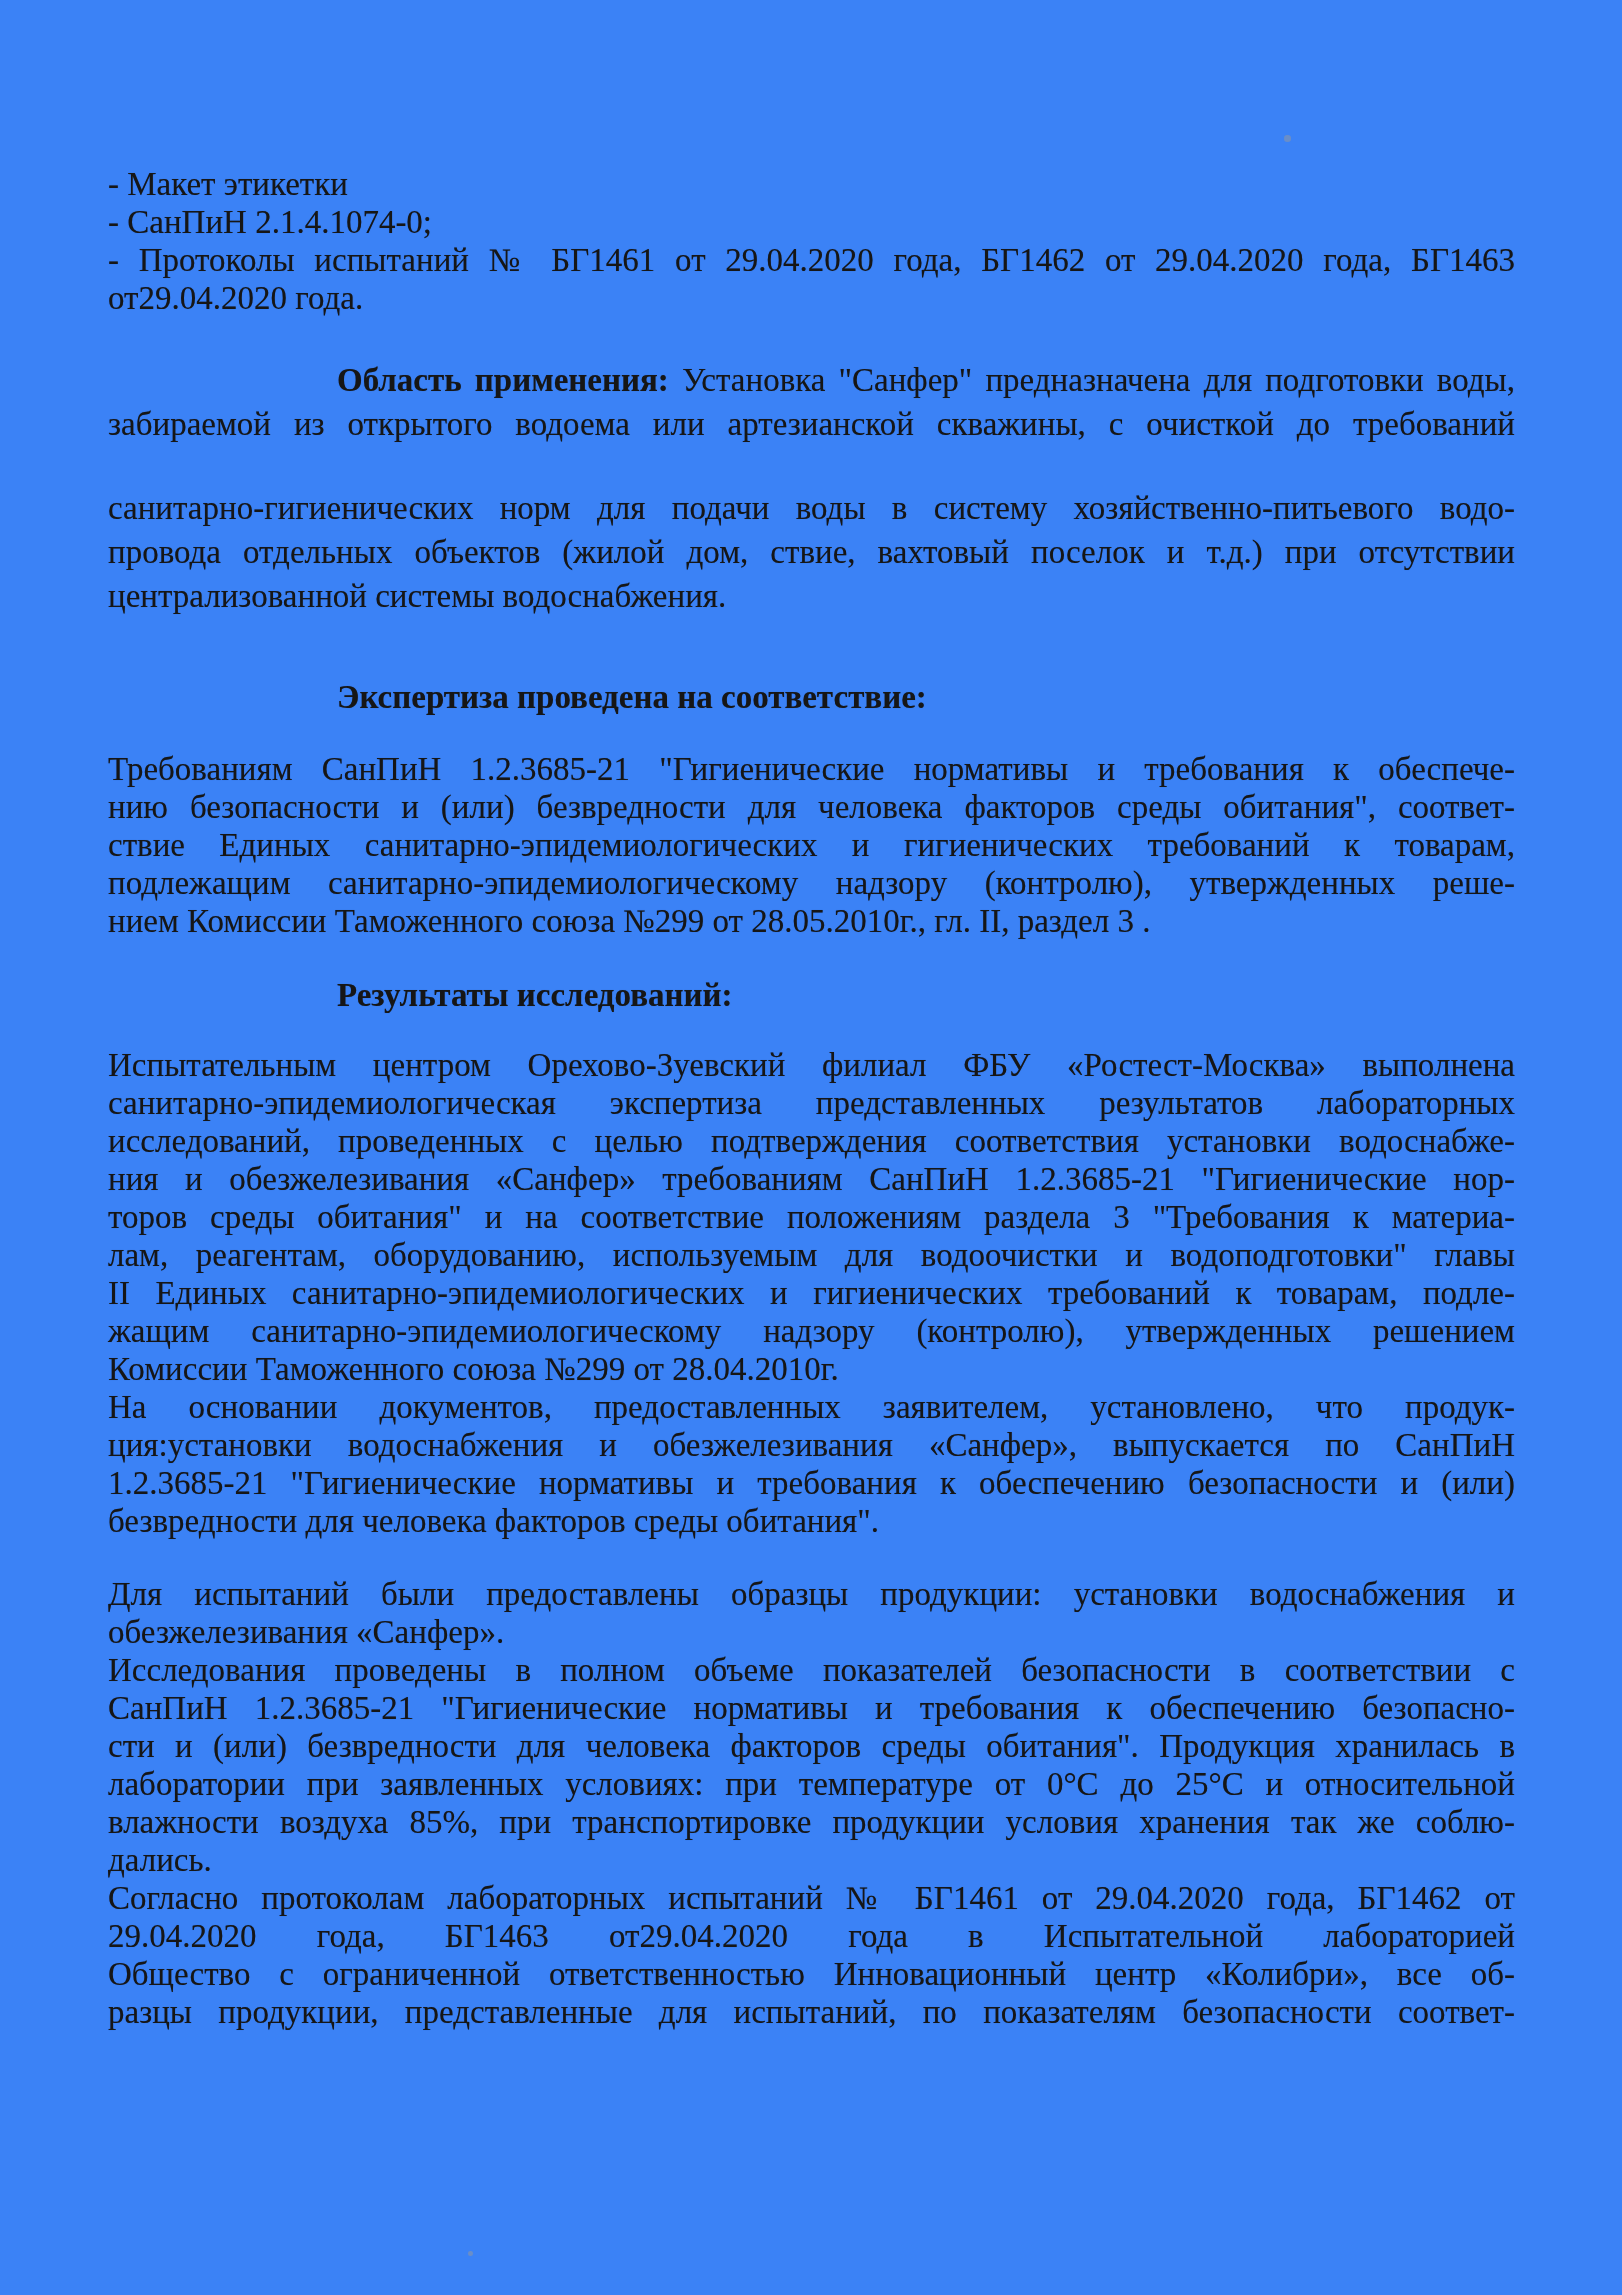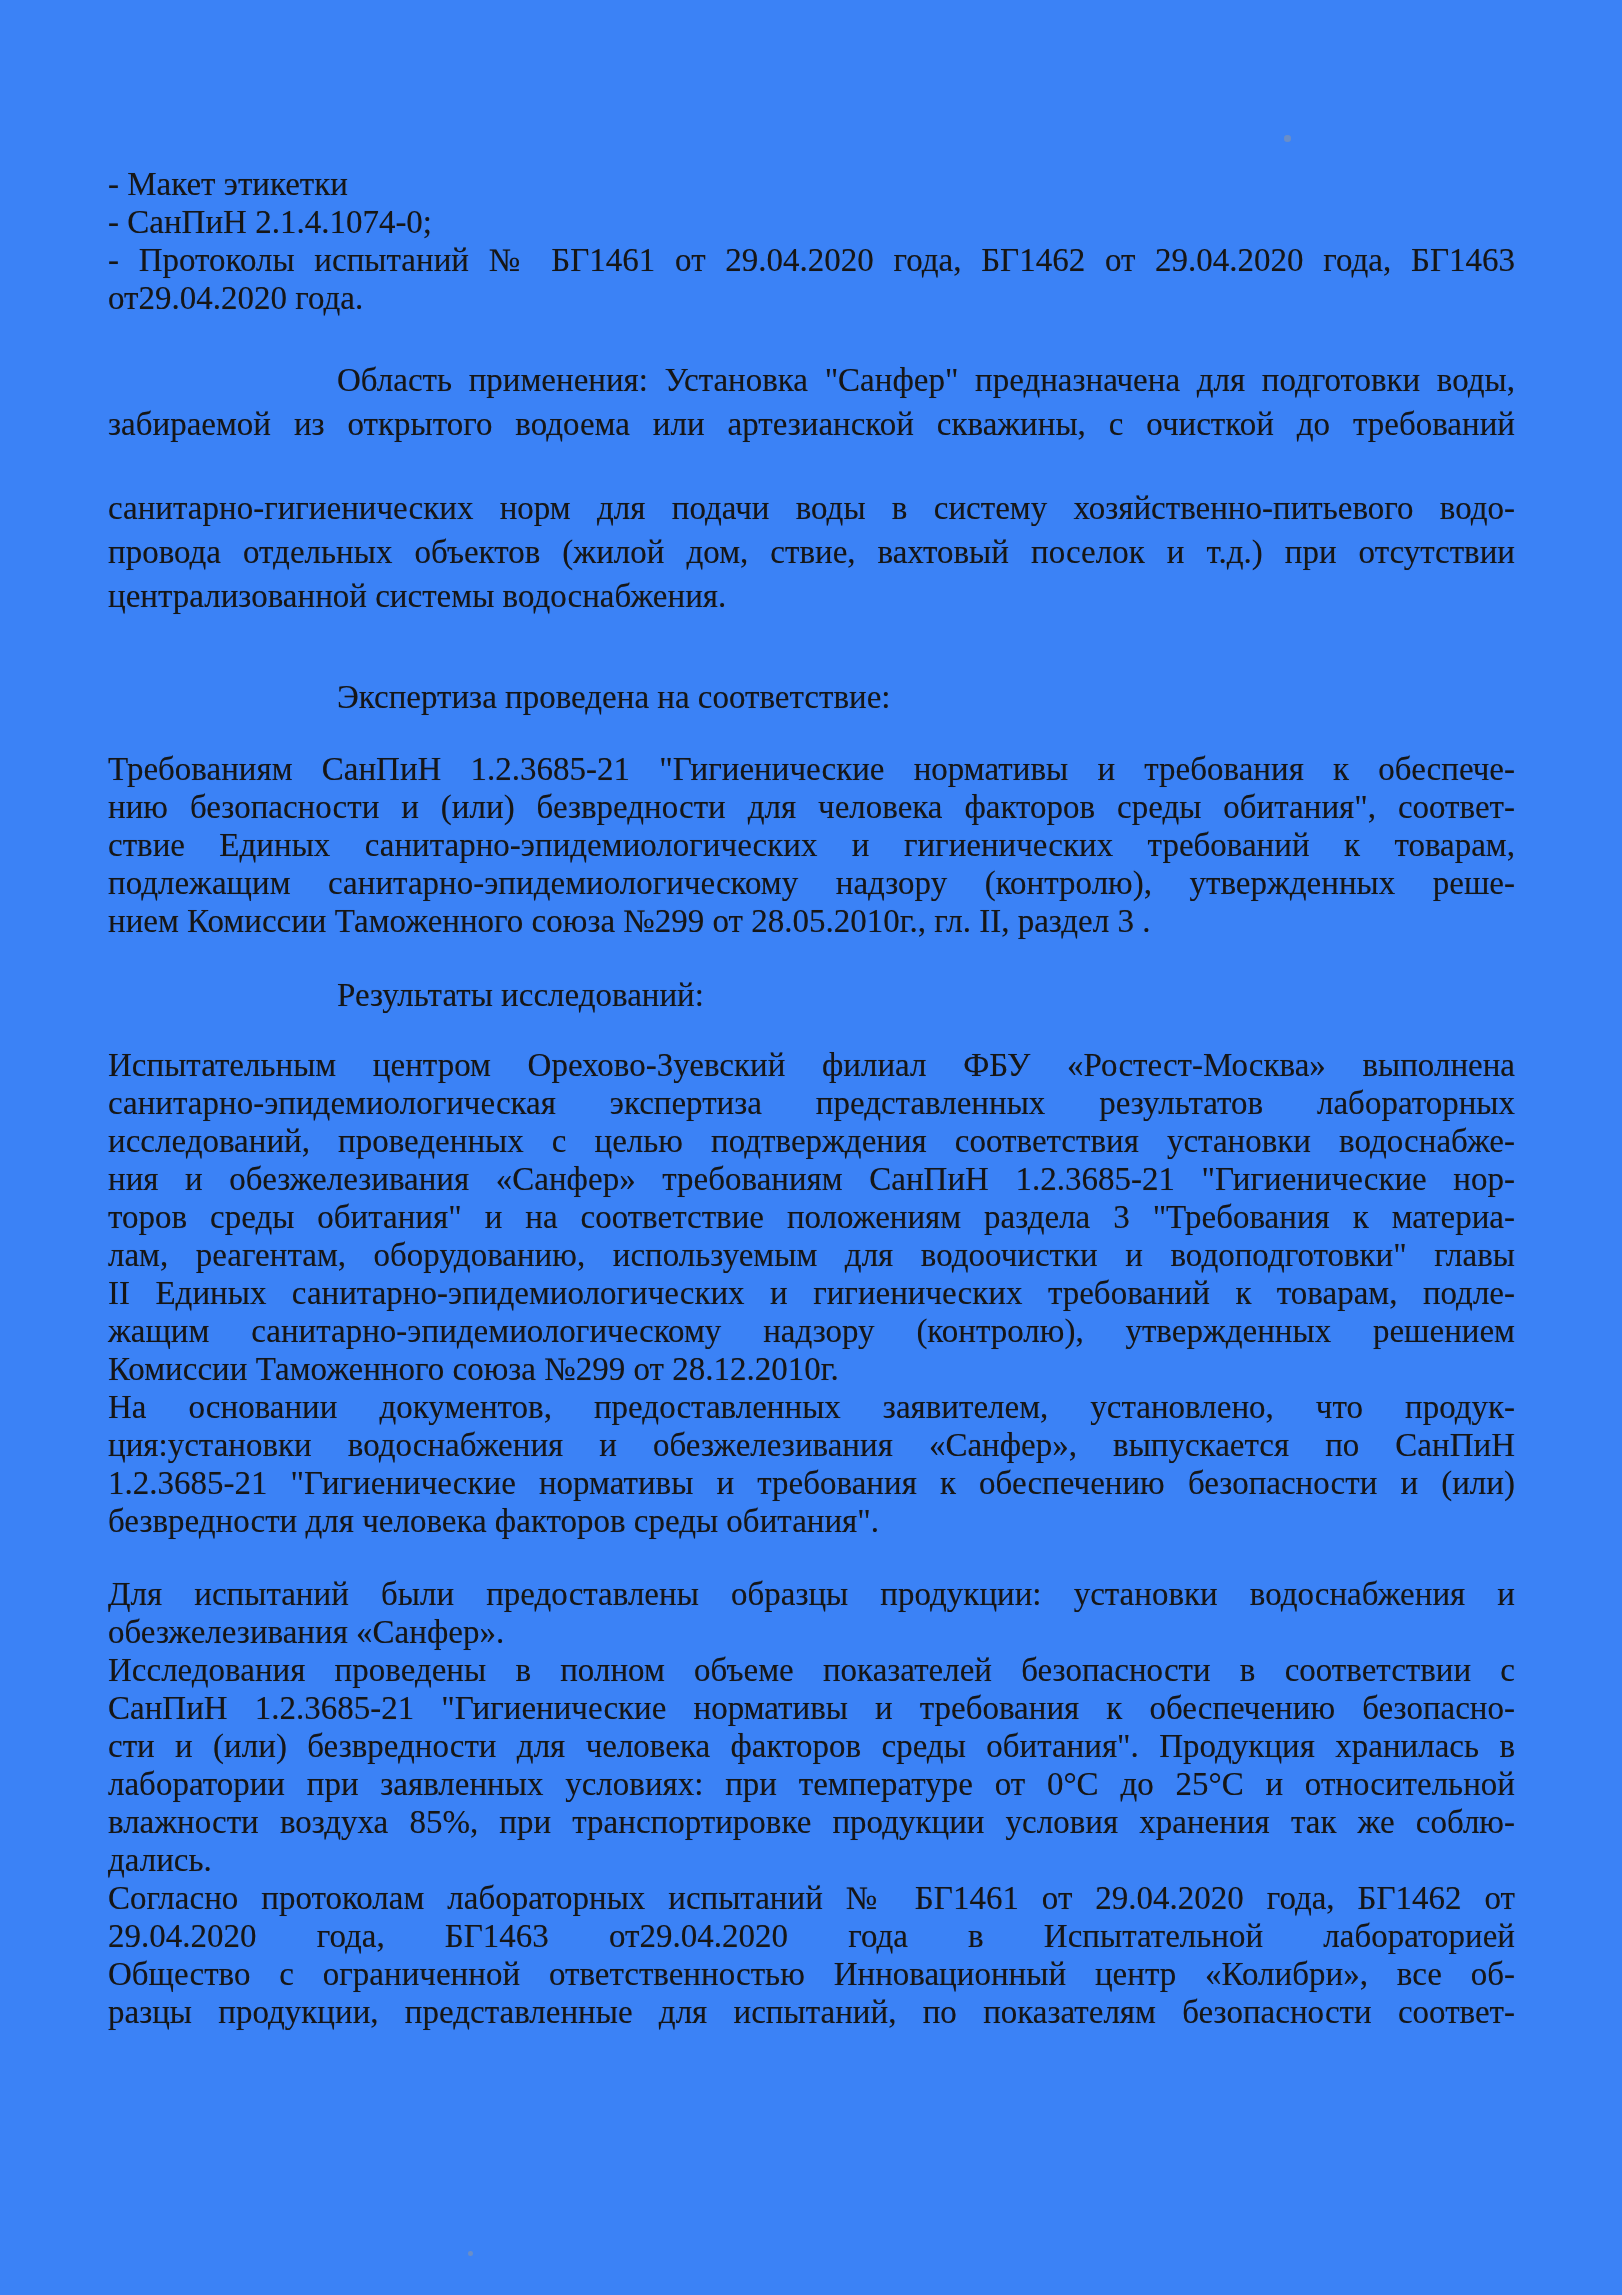--- a/index.html
+++ b/index.html
@@ -35,21 +35,21 @@
     }
     .line.left {
       text-align: left;
       text-align-last: left;
     }
     .line.lastline {
       text-align-last: left;
     }
     .block.bold .line,
     .lead {
-      font-weight: normal;
+      font-weight: bold;
       margin-top: 36px;
     }
     .speck {
       position: absolute;
       background: #9a9a9a;
       opacity: 0.5;
       border-radius: 50%;
     }
   </style>
 </head>
@@ -89,21 +89,21 @@
       </div>
       <div class="block" style="margin-top: 32px;">
         <div class="line">Испытательным центром Орехово-Зуевский филиал ФБУ «Ростест-Москва» выполнена</div>
         <div class="line">санитарно-эпидемиологическая экспертиза представленных результатов лабораторных</div>
         <div class="line">исследований, проведенных с целью подтверждения соответствия установки водоснабже-</div>
         <div class="line">ния и обезжелезивания «Санфер» требованиям СанПиН 1.2.3685-21 "Гигиенические нор-</div>
         <div class="line">торов среды обитания" и на соответствие положениям раздела 3 "Требования к материа-</div>
         <div class="line">лам, реагентам, оборудованию, используемым для водоочистки и водоподготовки" главы</div>
         <div class="line">II Единых санитарно-эпидемиологических и гигиенических требований к товарам, подле-</div>
         <div class="line">жащим санитарно-эпидемиологическому надзору (контролю), утвержденных решением</div>
-        <div class="line lastline">Комиссии Таможенного союза №299 от 28.12.2010г.</div>
+        <div class="line lastline">Комиссии Таможенного союза №299 от 28.04.2010г.</div>
       </div>
       <div class="block" style="">
         <div class="line">На основании документов, предоставленных заявителем, установлено, что продук-</div>
         <div class="line">ция:установки водоснабжения и обезжелезивания «Санфер», выпускается по СанПиН</div>
         <div class="line">1.2.3685-21 "Гигиенические нормативы и требования к обеспечению безопасности и (или)</div>
         <div class="line lastline">безвредности для человека факторов среды обитания".</div>
       </div>
       <div class="block" style="margin-top: 35px;">
         <div class="line">Для испытаний были предоставлены образцы продукции: установки водоснабжения и</div>
         <div class="line lastline">обезжелезивания «Санфер».</div>

